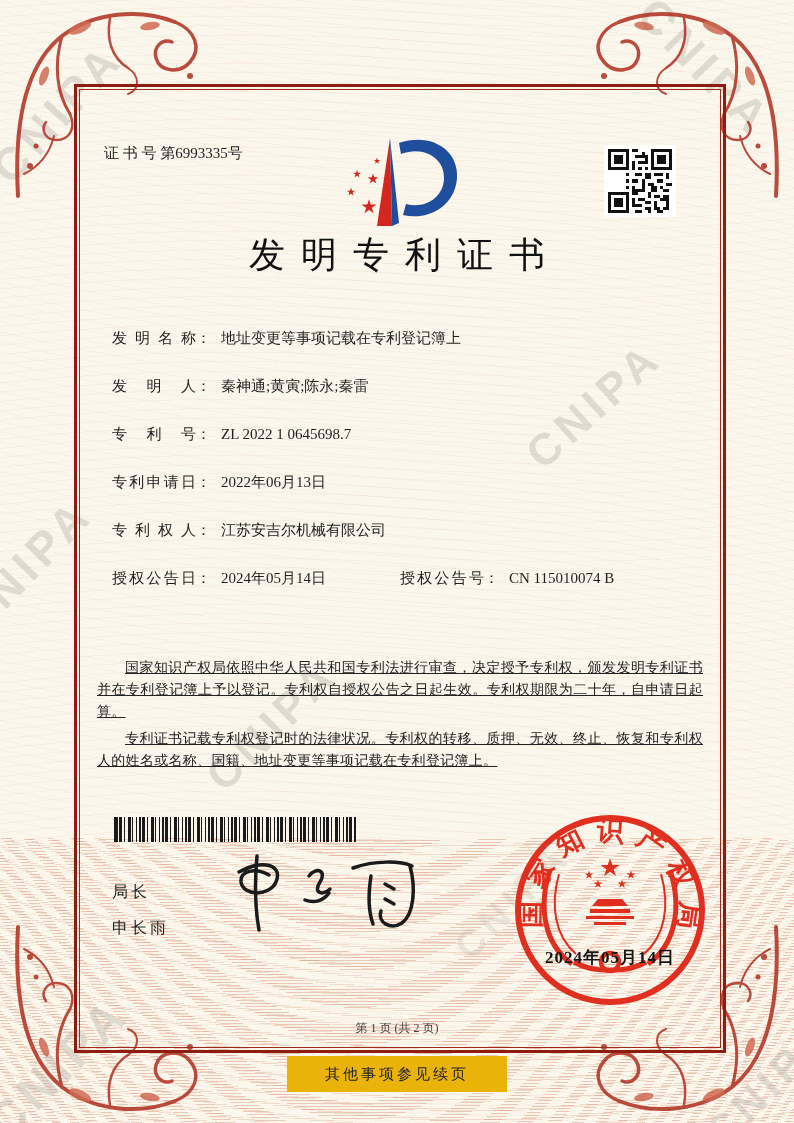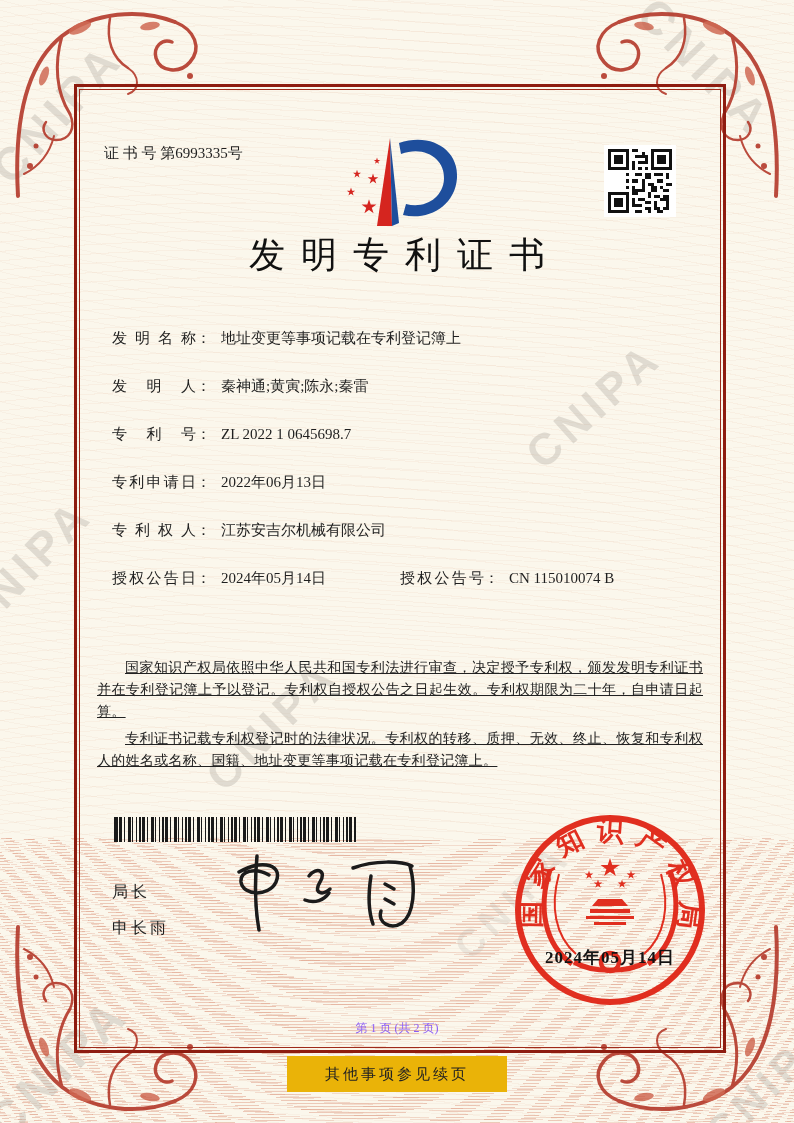--- a/index.html
+++ b/index.html
@@ -56,21 +56,21 @@
       #1a1a1a 20px 21px, rgba(0,0,0,0) 21px 23px);}
 
   .sig-title{left:112px;top:882px;font-size:16px;letter-spacing:3px;}
   .sig-name{left:112px;top:918px;font-size:16px;letter-spacing:3px;}
   .sig-script{left:205px;top:838px;z-index:3;}
 
   .seal{left:512px;top:812px;z-index:4;opacity:.96;}
   .seal-date{left:512px;top:946px;width:196px;text-align:center;z-index:5;
              font-size:17px;font-weight:bold;color:#141414;letter-spacing:1px;}
 
-  .page-info{left:0;right:0;top:1020px;text-align:center;font-size:12px;color:#8b5cf6;}
+  .page-info{left:0;right:0;top:1020px;text-align:center;font-size:12px;color:#404040;}
   .cont-note{left:50%;top:1056px;transform:translateX(-50%);width:220px;height:36px;background:#eab308;
              text-align:center;line-height:36px;font-size:15px;letter-spacing:3px;z-index:4;color:#222;}
 </style>
 </head>
 <body>
 
 <div class="page">
 
   <div class="waves waves-full"></div>
   <div class="waves waves-bottom"></div>

